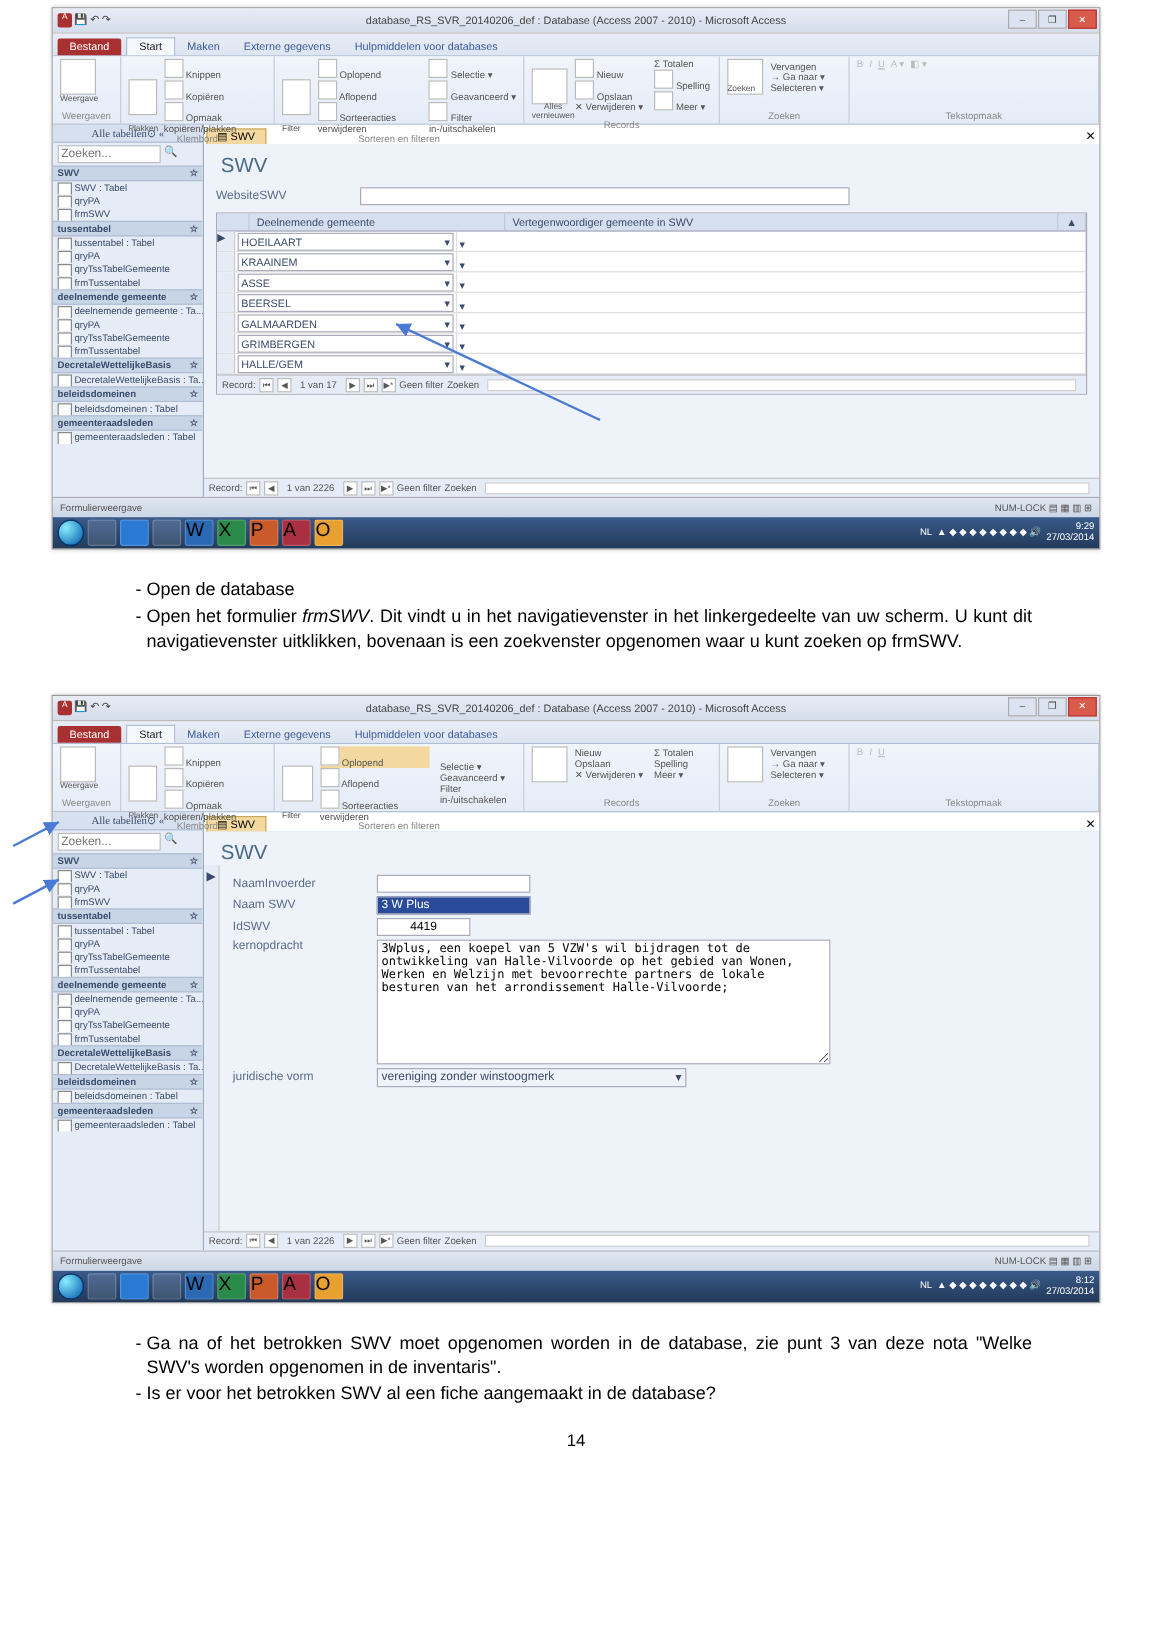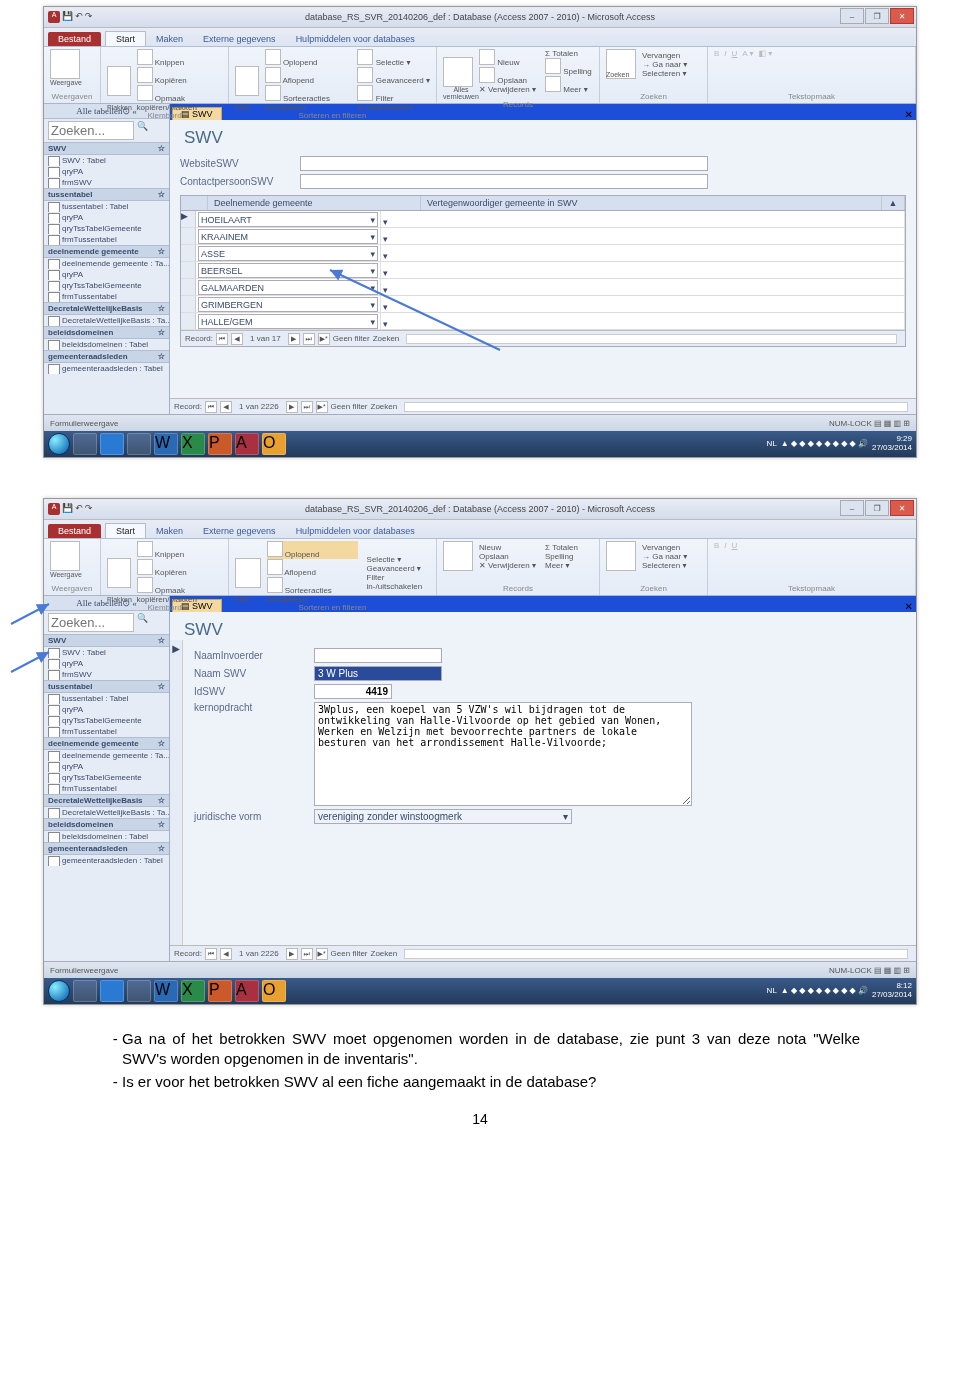--- a/index.html
+++ b/index.html
@@ -132,21 +132,21 @@
       display: flex;
       justify-content: center;
       font-family: Liberation Serif, serif;
     }
     .navpane .searchrow {
       padding: 2px 4px;
       display: flex;
     }
     .navpane .searchrow input {
       width: 80px;
-      font-size: 13px;
+      font-size: 10px;
       border: 1px solid #bbb;
       padding: 1px 2px;
     }
     .navgroup-header {
       background: #c8d5e6;
       padding: 1px 4px;
       font-weight: bold;
       display: flex;
       justify-content: space-between;
       border-top: 1px solid #b0bdd4;
@@ -171,21 +171,21 @@
       border: 1px solid #888;
     }
     .mainarea {
       flex: 1;
       background: #b9c7de;
       display: flex;
       flex-direction: column;
     }
     .tabstrip {
       height: 16px;
-      background: #1d4ed8;
+      background: #ffffff;
       display: flex;
       align-items: flex-end;
       font-size: 9px;
     }
     .tabstrip .doc-tab {
       background: #f3d89f;
       border: 1px solid #c9a95e;
       padding: 1px 8px;
       margin-left: 2px;
       border-bottom: none;
@@ -511,24 +511,20 @@
         <div class="doc-tab">
           <span>▤</span>
           <span>SWV</span>
         </div>
         <div style="margin-left:auto;margin-right:3px;font-size:10px;">✕</div>
       </div>
       <div class="formbody">
         <div class="formtitle">SWV</div>
         <div class="formrow">
           <span class="lbl">WebsiteSWV</span>
-          <input style="width: 400px;">
-        </div>
-        <div class="formrow">
-          <span class="lbl">ContactpersoonSWV</span>
           <input style="width: 400px;">
         </div>
         <div class="subgrid" style="margin-top:6px;">
           <div class="subgrid-header">
             <div style="width:14px;"></div>
             <div style="width:200px;">Deelnemende gemeente</div>
             <div style="flex:1;">Vertegenwoordiger gemeente in SWV</div>
             <div style="width:10px;text-align:center;">▲</div>
           </div>
           <div id="gridrows">
@@ -673,20 +669,24 @@
       <span>▲ ◆ ◆ ◆ ◆ ◆ ◆ ◆ ◆ 🔊</span>
       <span style="display:flex;flex-direction:column;">
         <span>9:29</span>
         <span>27/03/2014</span>
       </span>
     </div>
   </div>
 </div>
 
 <div class="doc">
+  <ul>
+    <li>Open de database</li>
+    <li>Open het formulier <i>frmSWV</i>. Dit vindt u in het navigatievenster in het linkergedeelte van uw scherm. U kunt dit navigatievenster uitklikken, bovenaan is een zoekvenster opgenomen waar u kunt zoeken op frmSWV.</li>
+  </ul>
 </div>
 
 <div class="screenshot" style="position:relative;">
   <svg class="arrow" style="left:-35px;top:100px;" width="45" height="30">
     <defs>
         <marker id="ah2" markerWidth="8" markerHeight="8" refX="6" refY="3" orient="auto">
           <path d="M0,0 L6,3 L0,6 Z" fill="#4a7ad4"></path>
         </marker>
       </defs>
     <line x1="2" y1="25" x2="40" y2="5" stroke="#4a7ad4" stroke-width="2" marker-end="url(#ah2)"></line>
@@ -860,21 +860,21 @@
           <div class="formrow">
               <span class="lbl">NaamInvoerder</span>
               <input style="width: 120px;">
             </div>
           <div class="formrow">
               <span class="lbl">Naam SWV</span>
               <input style="width: 120px; background: rgb(42, 74, 154); color: rgb(255, 255, 255);" value="3 W Plus">
             </div>
           <div class="formrow">
               <span class="lbl">IdSWV</span>
-              <input style="width: 70px; text-align: right; font-weight: bold;" value="4419">
+              <input style="width: 70px; text-align: center;" value="4419">
             </div>
           <div class="formrow" style="align-items:flex-start;">
               <span class="lbl">kernopdracht</span>
               <textarea style="width: 370px; height: 100px;">3Wplus, een koepel van 5 VZW's wil bijdragen tot de ontwikkeling van Halle-Vilvoorde op het gebied van Wonen, Werken en Welzijn met bevoorrechte partners de lokale besturen van het arrondissement Halle-Vilvoorde;</textarea>
             </div>
           <div class="formrow">
               <span class="lbl">juridische vorm</span>
               <div style="width:250px;border:1px solid #aab;padding:1px 3px;display:flex;justify-content:space-between;">
                 <span>vereniging zonder winstoogmerk</span>
                 <span>▾</span>

